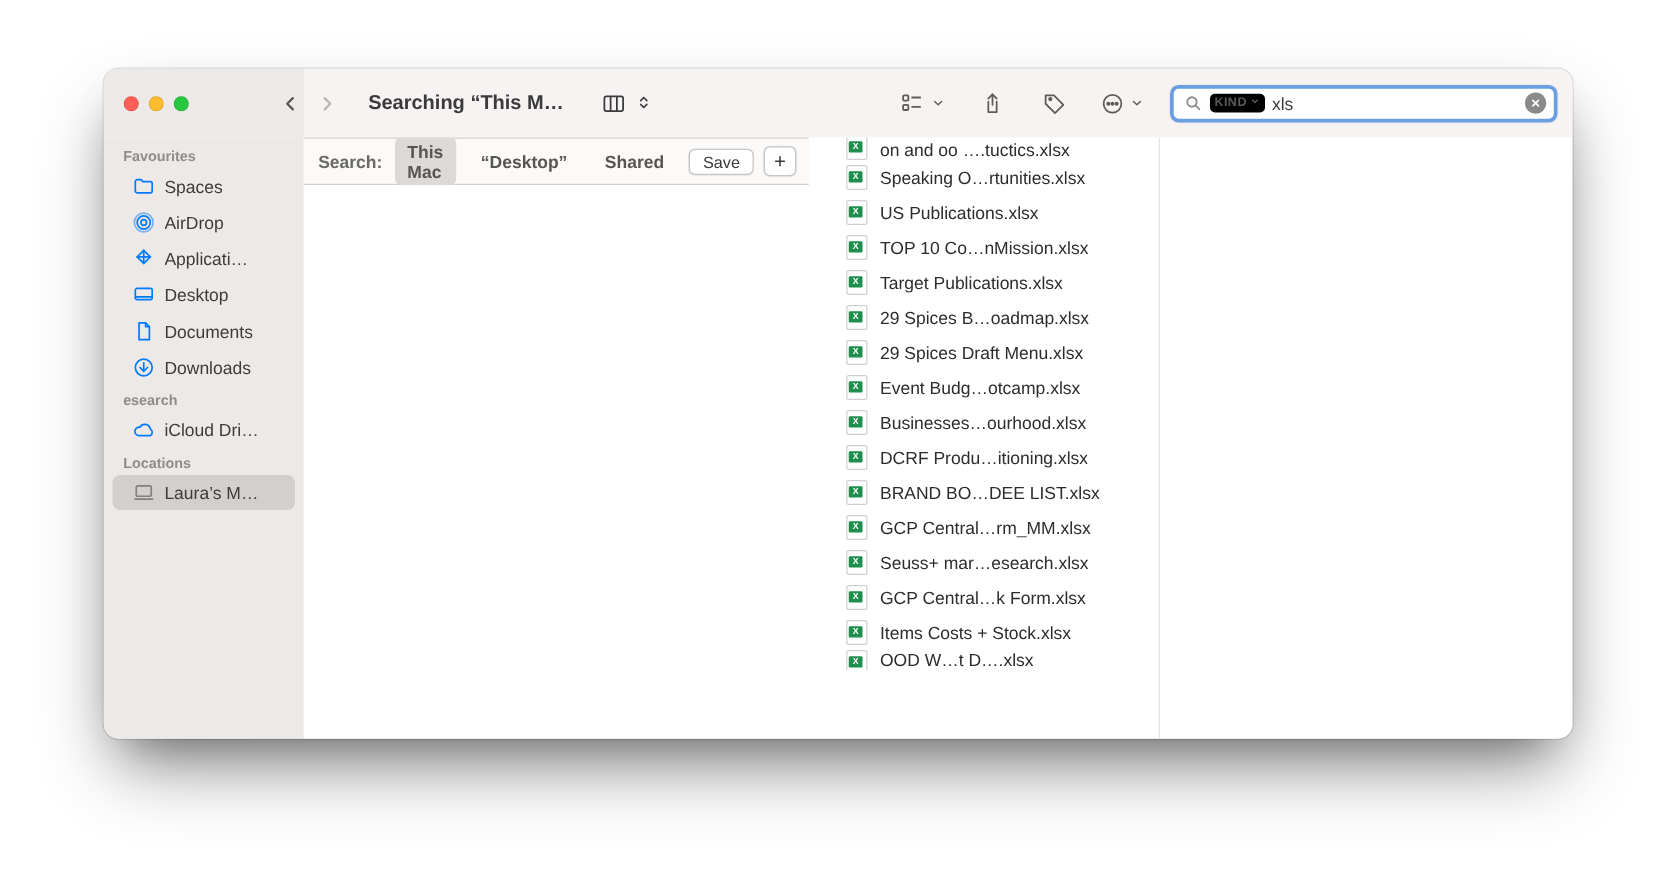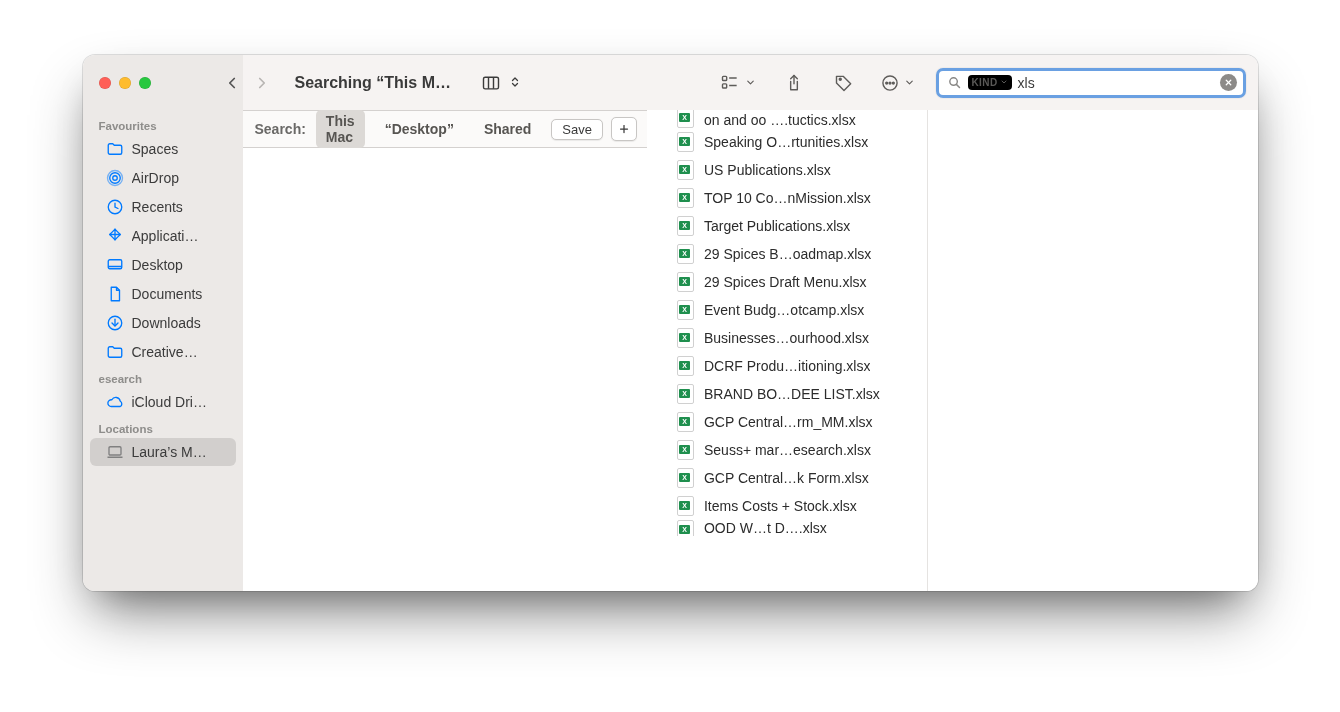--- a/index.html
+++ b/index.html
@@ -292,29 +292,20 @@
             <svg viewBox="0 0 24 24" fill="none" stroke="currentColor" stroke-width="1.8" stroke-linecap="round">
               <circle cx="12" cy="12" r="3"></circle>
               <circle cx="12" cy="12" r="7"></circle>
               <circle cx="12" cy="12" r="10" stroke-opacity=".5"></circle>
             </svg>
           </span>
           <span class="lbl">AirDrop</span>
         </div>
         <div class="sb-item">
           <span class="ic">
-            <svg viewBox="0 0 24 24" fill="none" stroke="currentColor" stroke-width="1.8" stroke-linecap="round">
-              <circle cx="12" cy="12" r="9"></circle>
-              <polyline points="12 7 12 12 16 14"></polyline>
-            </svg>
-          </span>
-          <span class="lbl">Recents</span>
-        </div>
-        <div class="sb-item">
-          <span class="ic">
             <svg viewBox="0 0 24 24" fill="none" stroke="currentColor" stroke-width="1.8" stroke-linecap="round" stroke-linejoin="round">
               <path d="M12 3l3.5 3.5L19 10l-3.5 3.5L12 17l-3.5-3.5L5 10l3.5-3.5z"></path>
               <line x1="12" y1="3" x2="12" y2="17"></line>
               <line x1="5" y1="10" x2="19" y2="10"></line>
             </svg>
           </span>
           <span class="lbl">Applicati…</span>
         </div>
         <div class="sb-item">
           <span class="ic">
@@ -336,28 +327,20 @@
         </div>
         <div class="sb-item">
           <span class="ic">
             <svg viewBox="0 0 24 24" fill="none" stroke="currentColor" stroke-width="1.8" stroke-linecap="round">
               <circle cx="12" cy="12" r="9"></circle>
               <line x1="12" y1="7" x2="12" y2="14"></line>
               <polyline points="8 12 12 16 16 12"></polyline>
             </svg>
           </span>
           <span class="lbl">Downloads</span>
-        </div>
-        <div class="sb-item">
-          <span class="ic">
-            <svg viewBox="0 0 24 24" fill="none" stroke="currentColor" stroke-width="1.8" stroke-linejoin="round">
-              <path d="M3 7a2 2 0 0 1 2-2h4l2 2h8a2 2 0 0 1 2 2v8a2 2 0 0 1-2 2H5a2 2 0 0 1-2-2z"></path>
-            </svg>
-          </span>
-          <span class="lbl">Creative…</span>
         </div>
         <div class="sb-section">esearch</div>
         <div class="sb-item">
           <span class="ic">
             <svg viewBox="0 0 24 24" fill="none" stroke="currentColor" stroke-width="1.8" stroke-linejoin="round">
               <path d="M7 18a4.5 4.5 0 1 1 .8-8.93A6 6 0 0 1 19 11a4 4 0 0 1 0 7z"></path>
             </svg>
           </span>
           <span class="lbl">iCloud Dri…</span>
         </div>

